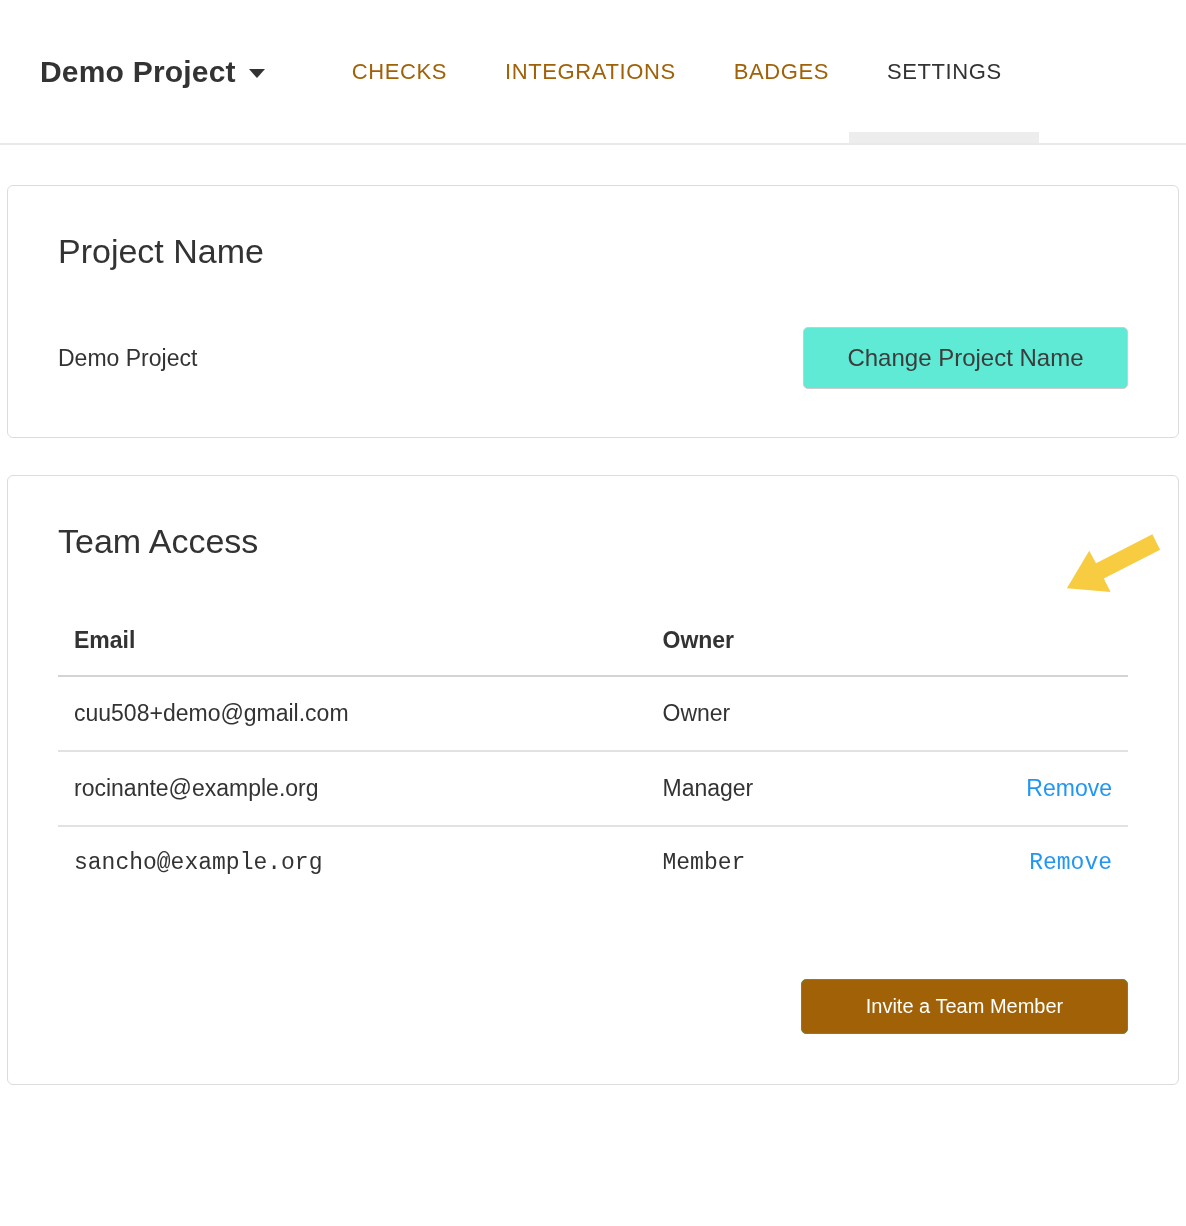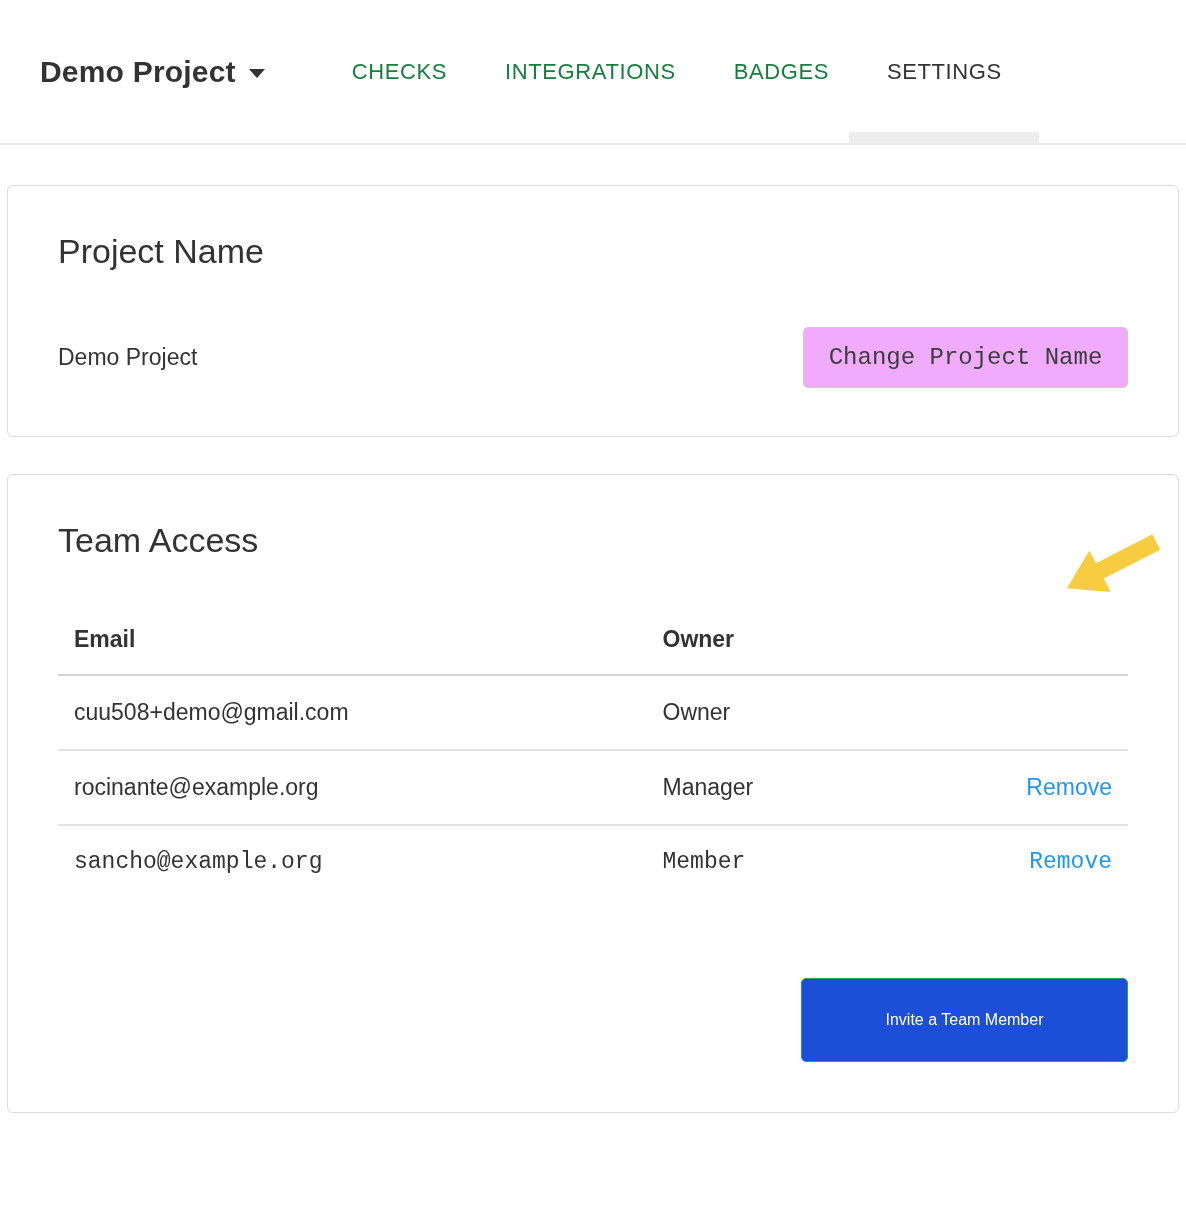--- a/index.html
+++ b/index.html
@@ -37,21 +37,21 @@
     display:flex;
     align-items:stretch;
     height:100%;
     margin-left:58px;
   }
   .tab {
     display:flex; align-items:center;
     padding:0 29px;
     font-size:22px;
     letter-spacing:0.6px;
-    color:#15803d;
+    color:#a16207;
     cursor:pointer;
     position:relative;
   }
   .tab.active { color:#333; }
   .tab.active::after {
     content:"";
     position:absolute;
     left:50%; transform:translateX(-50%);
     bottom:0;
     width:190px; height:11px;
@@ -79,35 +79,34 @@
     display:flex;
     justify-content:space-between;
     align-items:center;
   }
   .pn-value { font-size:23px; color:#333; }
 
   button { font-family:inherit; cursor:pointer; }
   .btn-default {
     font-size:24px;
     color:#3c3c3c;
-    background:#f0abfc;
+    background:#5eead4;
     border:1px solid #ccc;
     border-radius:5px;
     padding:16px 24px;
     min-width:325px;
     text-align:center;
-    font-family:Liberation Mono, monospace;
   }
   .btn-green {
-    font-size:16px;
+    font-size:20px;
     color:#fff;
-    background:#1d4ed8;
+    background:#a16207;
     border:1px solid #24a65b;
     border-radius:5px;
-    padding:32px 24px;
+    padding:15px 24px;
     min-width:327px;
     text-align:center;
   }
 
   
   table.team {
     width:100%;
     border-collapse:collapse;
     font-size:23px;
     color:#333;

